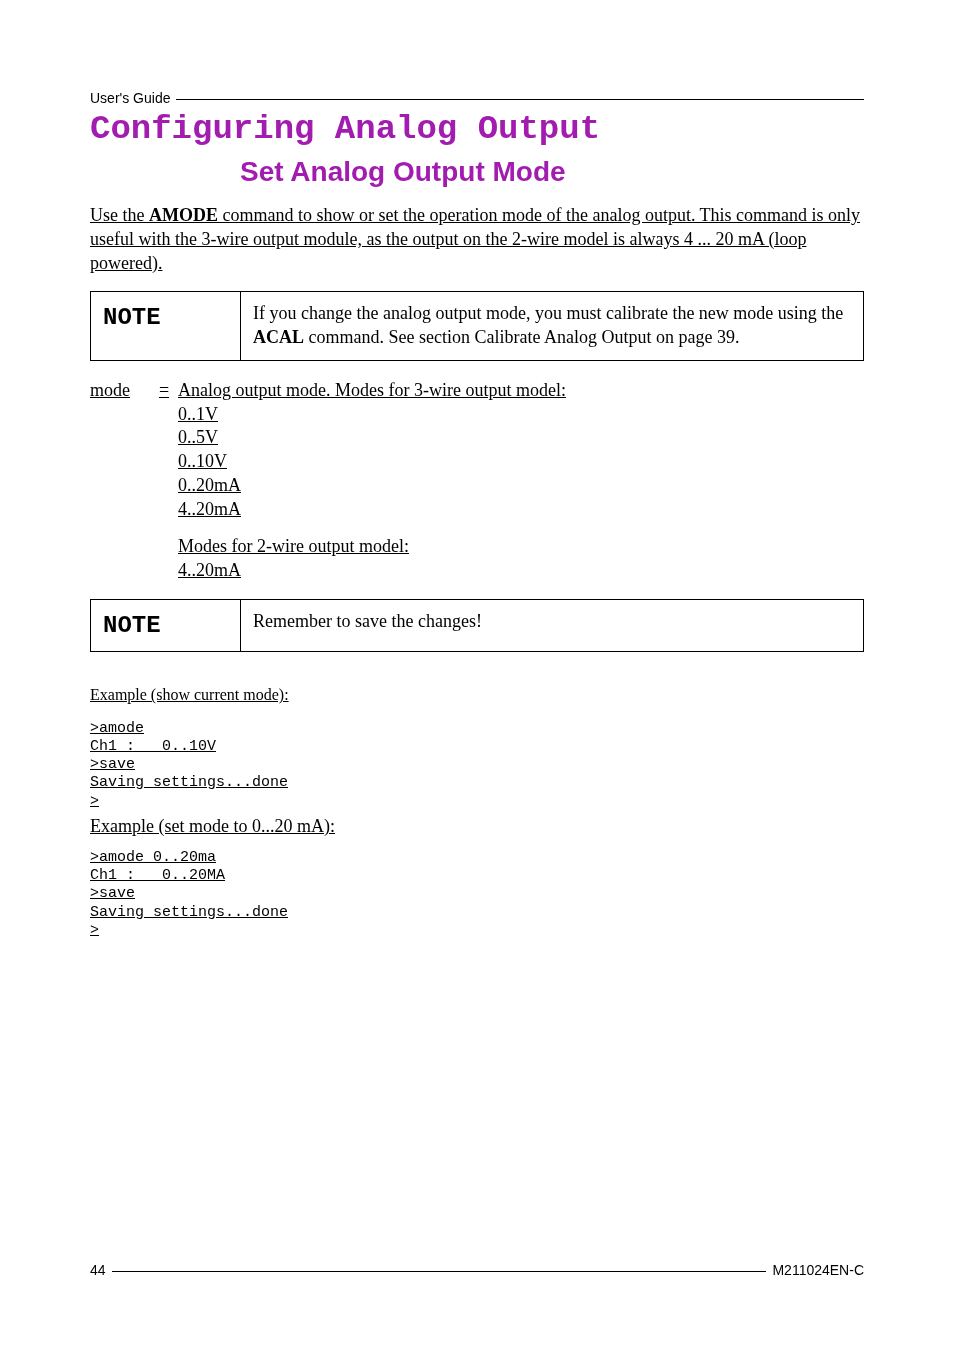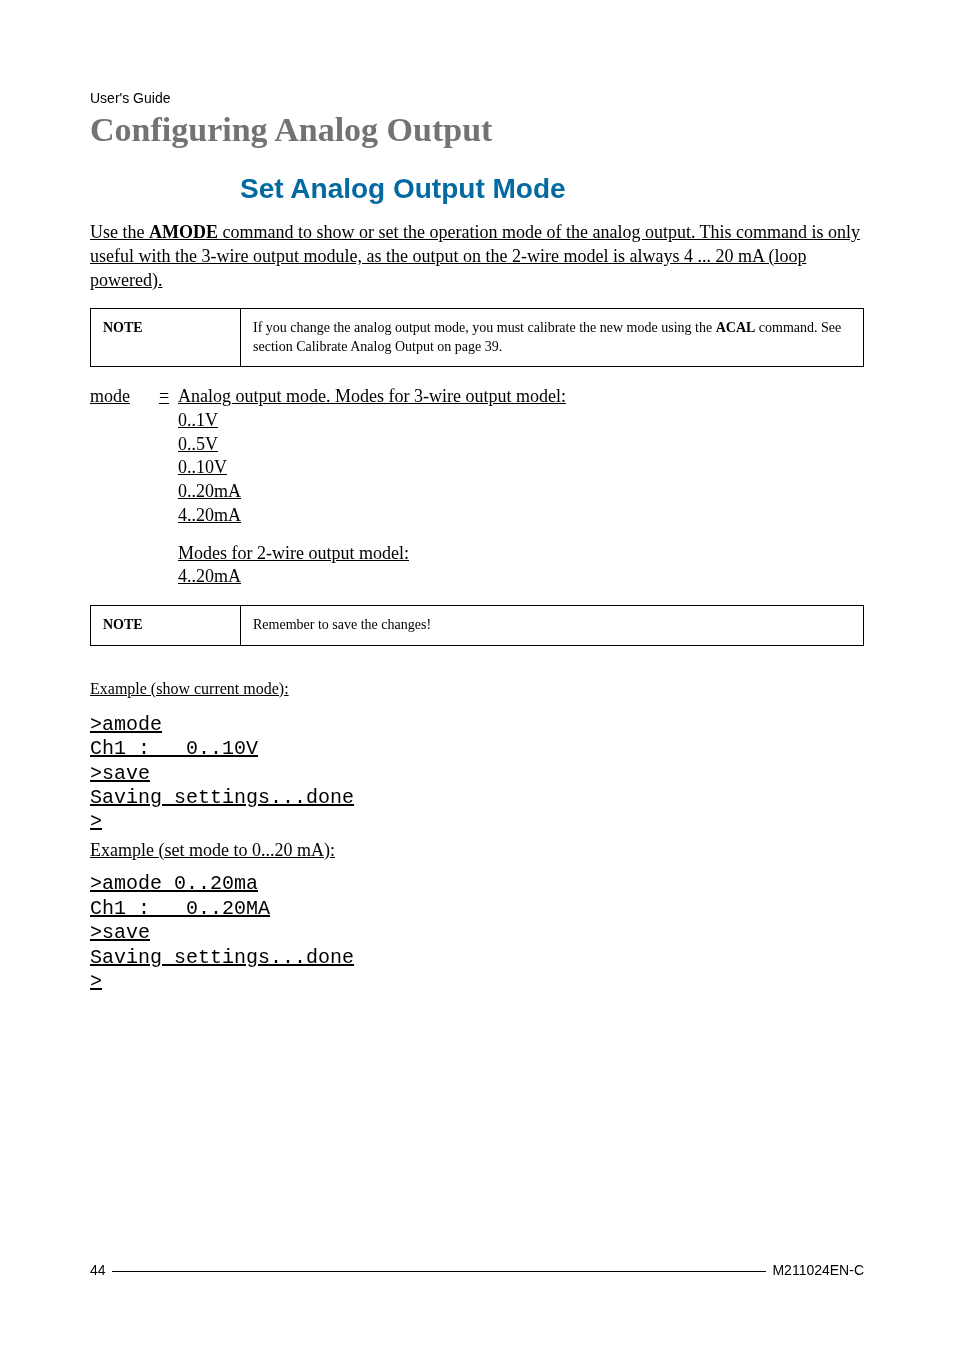--- a/index.html
+++ b/index.html
@@ -13,68 +13,68 @@
     padding: 90px 90px 0 90px;
   }
   .running-head {
     font-size: 14px;
     font-family: Arial, Helvetica, sans-serif;
     margin-bottom: 4px;
   }
   .head-line {
     display: flex;
     align-items: baseline;
-    flex-direction: column;
+    gap: 6px;
   }
   .head-line .filler {
     flex: 1;
     border-bottom: 1px solid #000;
     position: relative;
     top: -3px;
   }
   h1.title {
-    font-family: Liberation Serif, serif;
+    font-family: Liberation Mono, monospace;
     font-weight: bold;
     font-size: 34px;
-    color: #737373;
+    color: #a21caf;
     margin-bottom: 8px;
   }
   h2.subtitle {
     font-family: Arial, Helvetica, sans-serif;
     font-weight: bold;
     font-size: 28px;
-    color: #0369a1;
+    color: #a21caf;
     margin-left: 150px;
-    margin-top: 24px;
+    margin-top: 8px;
     margin-bottom: 16px;
   }
   .content-block {
     font-size: 18px;
     line-height: 1.32;
     text-decoration: underline;
   }
   .content-block p { margin-bottom: 14px; }
   .note-box {
     border: 1px solid #000;
     width: 100%;
     border-collapse: collapse;
     margin: 16px 0 18px 0;
   }
   .note-box td {
     border: 1px solid #000;
     padding: 10px 12px;
     vertical-align: top;
-    font-size: 14px;
+    font-size: 18px;
     line-height: 1.32;
   }
   .note-box td.note-label {
     width: 150px;
-    font-family: Liberation Serif, serif;
+    font-family: Liberation Mono, monospace;
     font-weight: bold;
-    font-size: 14px;
+    font-size: 24px;
     border-right: 1px solid #000;
   }
   .syntax-line {
     font-size: 18px;
     margin-bottom: 14px;
   }
   .syntax-line .bold { font-weight: bold; }
   .syntax-line .ital { font-style: italic; }
   .where-line { font-size: 18px; margin-bottom: 10px; }
   .param-row {
@@ -82,21 +82,21 @@
     font-size: 18px;
     line-height: 1.32;
     margin-bottom: 14px;
   }
   .param-row .pname { width: 60px; }
   .param-row .peq { width: 28px; text-align: center; }
   .param-row .pdesc { flex: 1; }
   .example-label { font-size: 16px; margin-bottom: 14px; }
   pre.mono {
     font-family: "Courier New", Courier, monospace;
-    font-size: 20px;
+    font-size: 15px;
     line-height: 1.22;
     white-space: pre;
     margin-bottom: 4px;
   }
   .midtext { font-size: 18px; margin: 2px 0 10px 0; }
   .footer {
     position: absolute;
     bottom: 72px;
     left: 90px;
     right: 90px;

